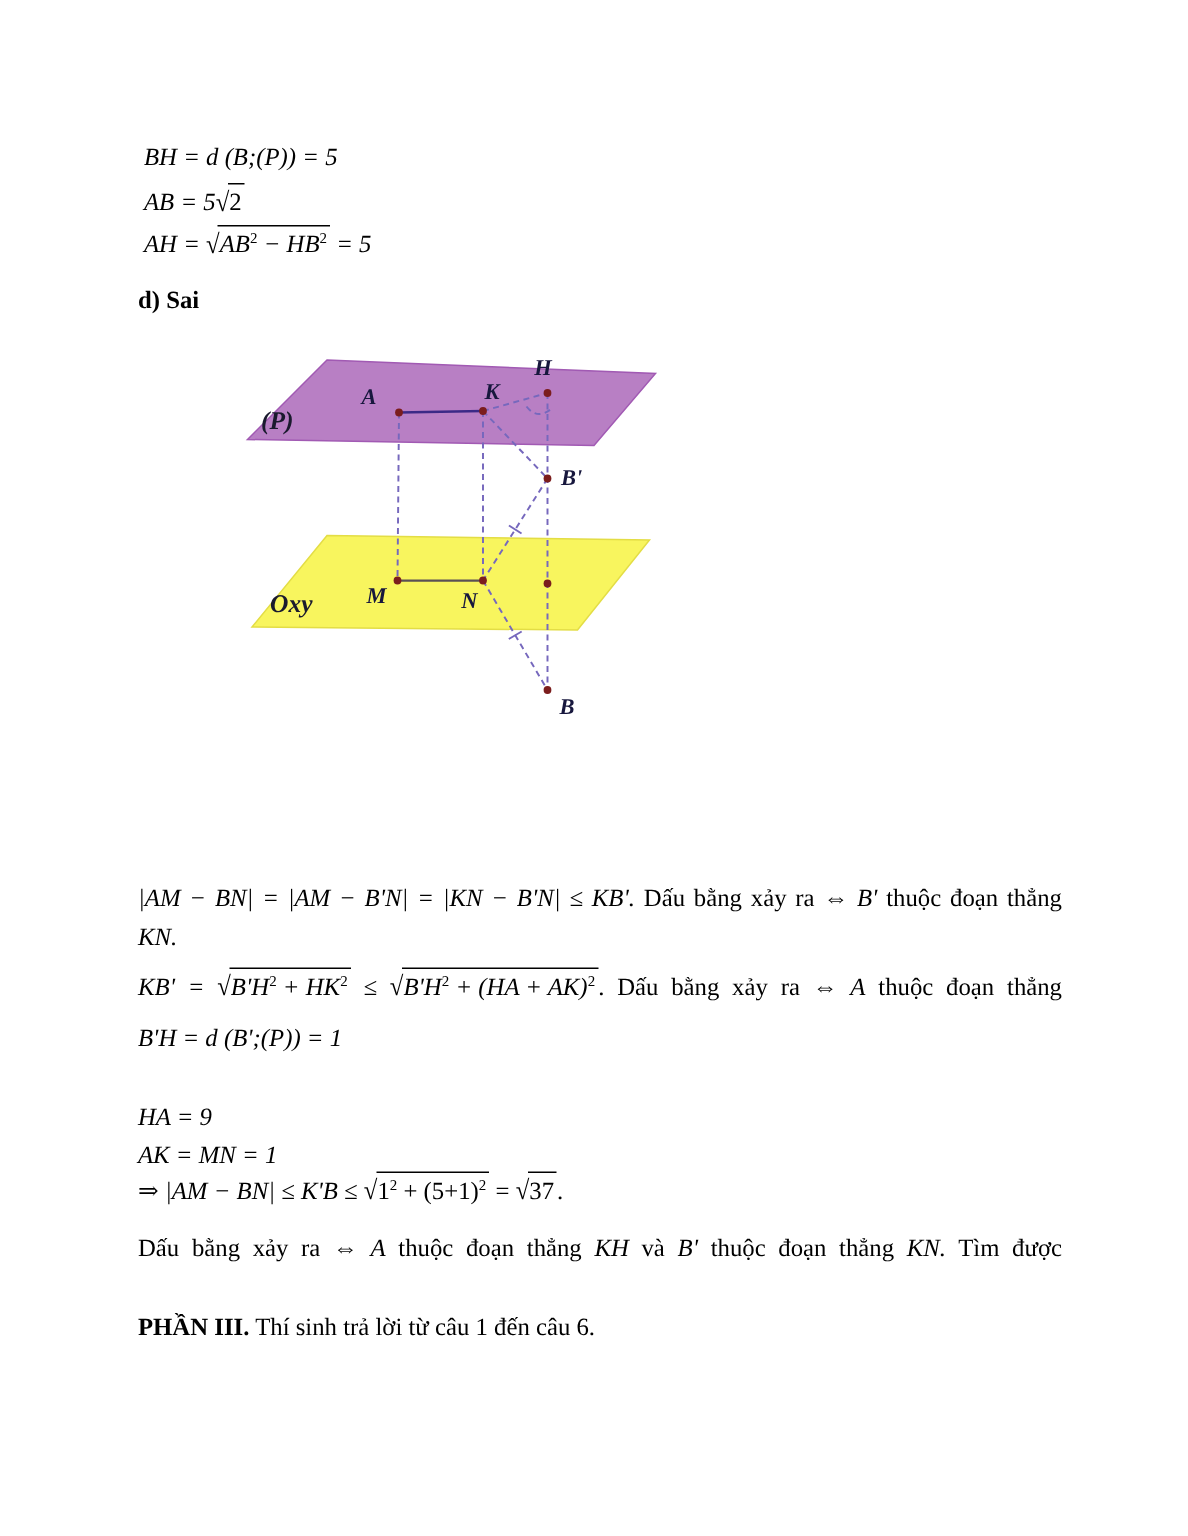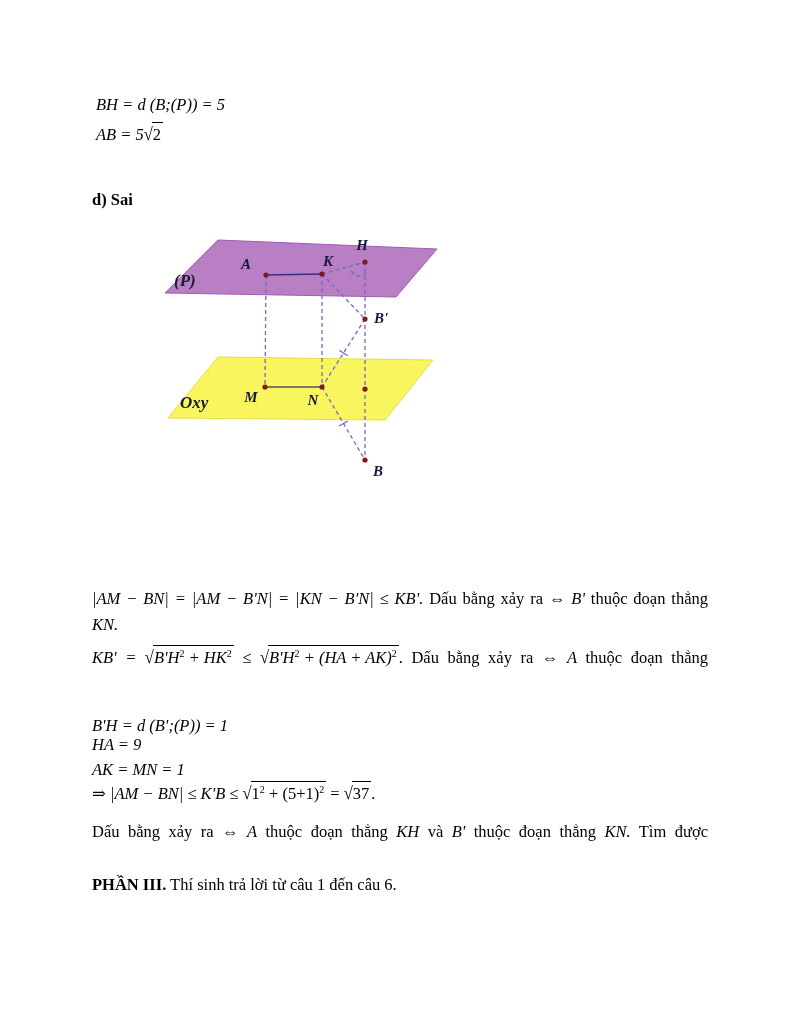--- a/index.html
+++ b/index.html
@@ -22,20 +22,21 @@
   .dash{stroke:#7668bd;stroke-width:1.3;stroke-dasharray:4 3;fill:none;}
   .tick{stroke:#7668bd;stroke-width:1.3;}
 </style>
 </head>
 <body>
 
 <div class="page">
 
   <div class="fl" style="left:96px;top:93px"><span class="it">BH = d (B;(P)) = 5</span></div>
   <div class="fl" style="left:96px;top:122px"><span class="it">AB = 5</span><span class="sqrt"><span class="rdx">√</span><span class="rad"><span>2</span></span></span></div>
+  <div class="fl" style="left:96px;top:150px"><span class="it">AH = </span><span class="sqrt"><span class="rdx">√</span><span class="rad"><span class="it">AB</span><sup>2</sup><span class="it"> − HB</span><sup>2</sup></span></span><span class="it"> = 5</span></div>
   <div class="fl" style="left:92px;top:188px"><span class="bd">d) Sai</span></div>
 
   <svg style="position:absolute;left:152px;top:228px" width="310" height="262" viewBox="0 0 310 262">
 
     <polygon points="66,12 285,21 244,69 13,65" stroke="#a15ab3" stroke-width="1" fill="#b87fc4"></polygon>
 
     <polygon points="66,129 281,132 233,192 16,190" stroke="#e3dd45" stroke-width="1" fill="#f8f55e"></polygon>
 
     <line class="dash" x1="114" y1="47" x2="113" y2="159"></line>
     <line class="dash" x1="170" y1="46" x2="170" y2="159"></line>
@@ -68,20 +69,20 @@
     <text class="flabel" x="210" y="22" text-anchor="middle">H</text>
     <text class="flabel" x="222" y="95">B'</text>
     <text class="flabel" x="99" y="174" text-anchor="middle">M</text>
     <text class="flabel" x="161" y="177" text-anchor="middle">N</text>
     <text class="flabel" x="221" y="248">B</text>
   </svg>
 
   <div class="parline just" style="left:92px;top:587px"><span class="it">|AM − BN| = |AM − B'N| = |KN − B'N| ≤ KB'.</span><span> Dấu bằng xảy ra ⇔ </span><span class="it">B'</span><span> thuộc đoạn thẳng</span></div>
   <div class="parline" style="left:92px;top:613px"><span class="it">KN.</span></div>
   <div class="parline just" style="left:92px;top:645px"><span class="it">KB' = </span><span class="sqrt"><span class="rdx">√</span><span class="rad"><span class="it">B'H</span><sup>2</sup><span class="it"> + HK</span><sup>2</sup></span></span><span class="it"> ≤ </span><span class="sqrt"><span class="rdx">√</span><span class="rad"><span class="it">B'H</span><sup>2</sup><span class="it"> + (HA + AK)</span><sup>2</sup></span></span><span>. Dấu bằng xảy ra ⇔ </span><span class="it">A</span><span> thuộc đoạn thẳng</span></div>
-  <div class="fl" style="left:92px;top:714px"><span class="it">B'H = d (B';(P)) = 1</span></div>
+  <div class="fl" style="left:92px;top:680px"><span class="it">B'H = d (B';(P)) = 1</span></div>
   <div class="fl" style="left:92px;top:733px"><span class="it">HA = 9</span></div>
   <div class="fl" style="left:92px;top:758px"><span class="it">AK = MN = 1</span></div>
   <div class="fl" style="left:92px;top:781px"><span>⇒ </span><span class="it">|AM − BN| ≤ K'B ≤ </span><span class="sqrt"><span class="rdx">√</span><span class="rad"><span>1</span><sup>2</sup><span> + (5+1)</span><sup>2</sup></span></span><span> = </span><span class="sqrt"><span class="rdx">√</span><span class="rad"><span>37</span></span></span><span>.</span></div>
   <div class="parline just" style="left:92px;top:820px"><span>Dấu bằng xảy ra ⇔ </span><span class="it">A</span><span> thuộc đoạn thẳng </span><span class="it">KH</span><span> và </span><span class="it">B'</span><span> thuộc đoạn thẳng </span><span class="it">KN.</span><span> Tìm được</span></div>
   <div class="parline" style="left:92px;top:873px"><span class="bd">PHẦN III.</span><span> Thí sinh trả lời từ câu 1 đến câu 6.</span></div>
 
 </div>
 
 </body></html>

